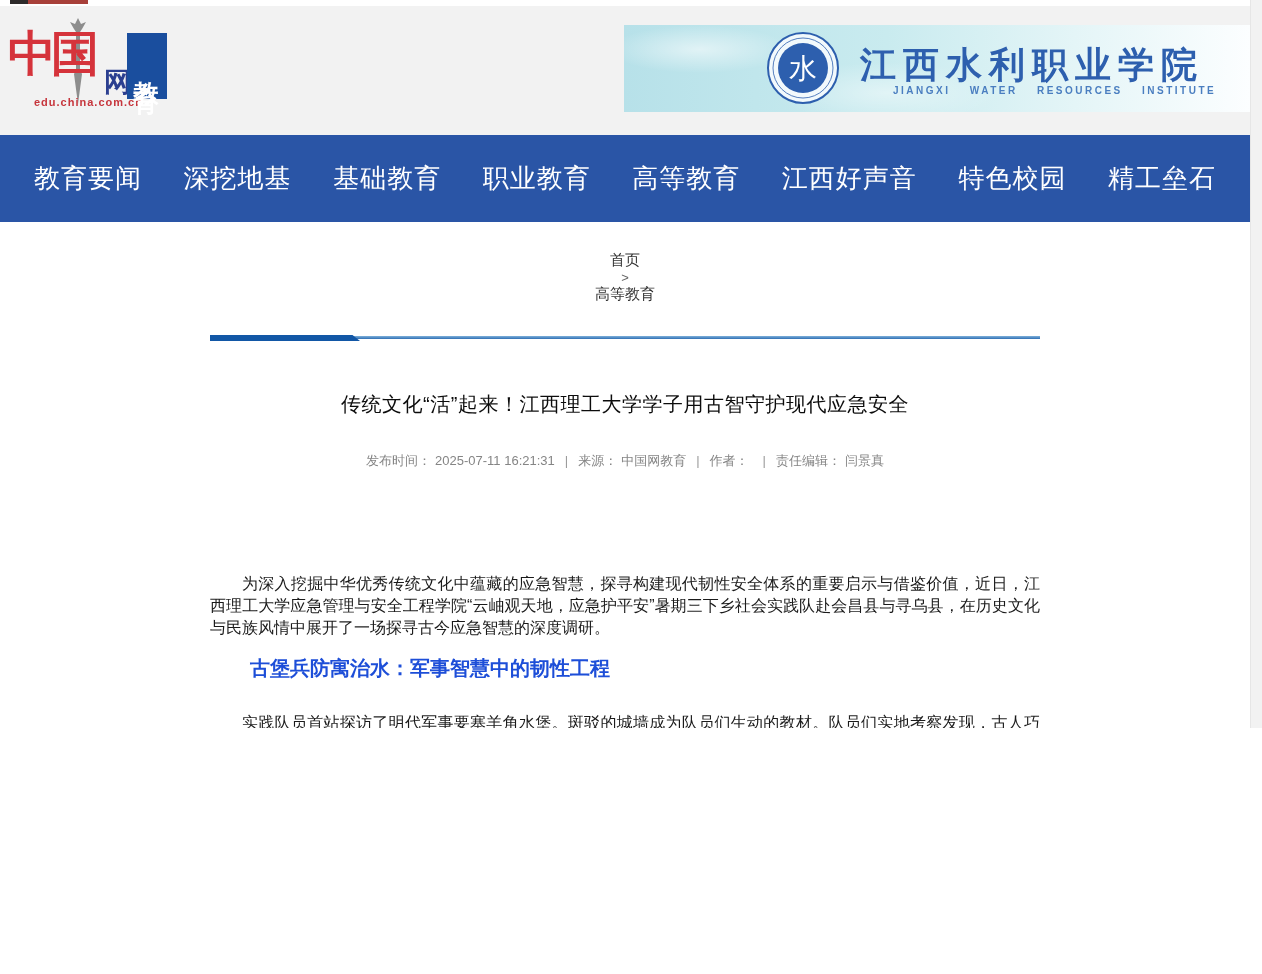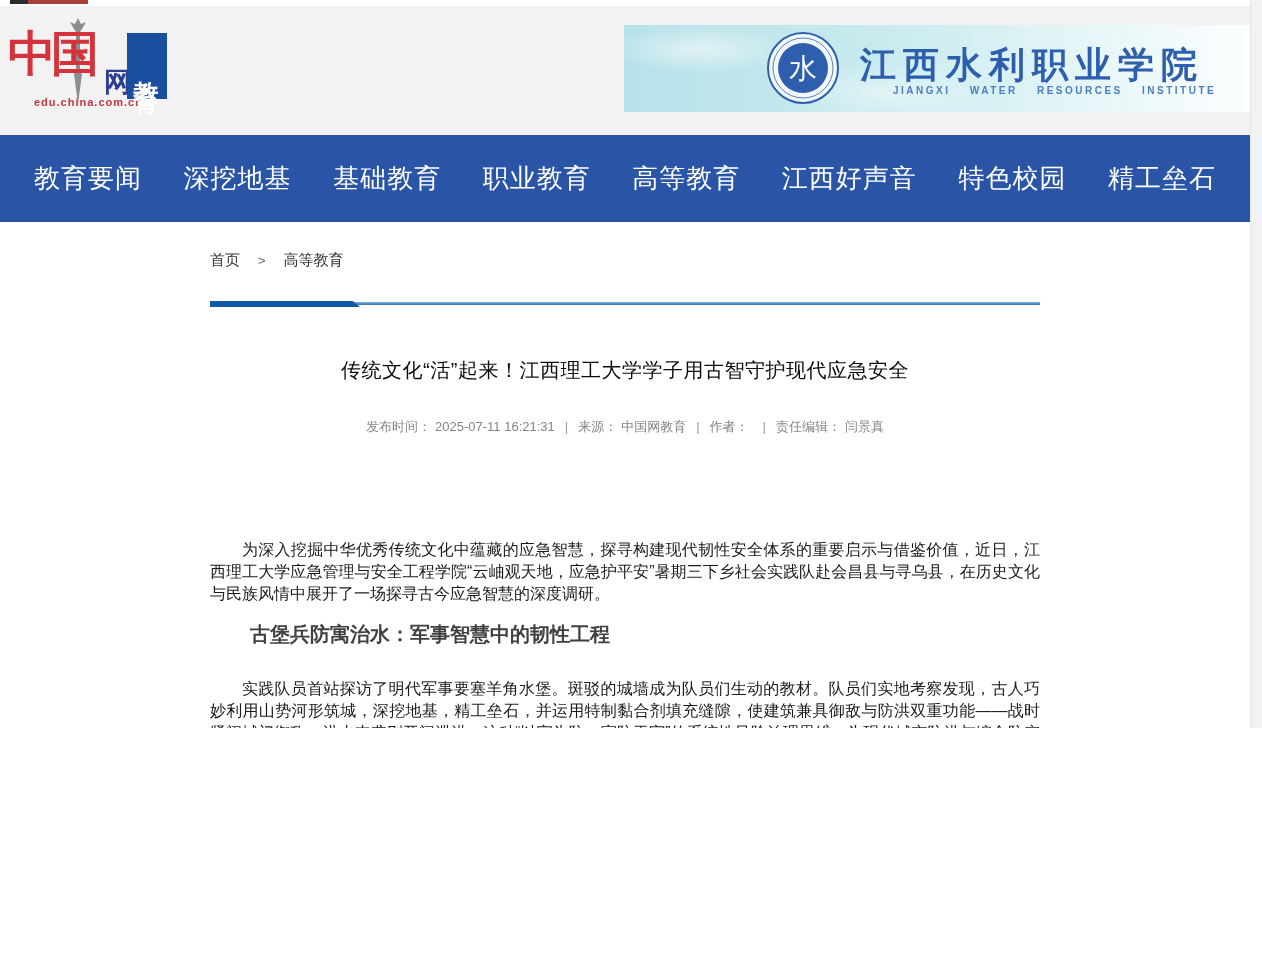--- a/index.html
+++ b/index.html
@@ -38,42 +38,42 @@
 
   
   .nav { position:absolute; left:0; top:135px; width:1250px; height:87px; background:#2a55a6; }
   .nav ul { list-style:none; display:flex; justify-content:space-between; align-items:center;
     height:100%; padding:0 34px; }
   .nav li { color:#ffffff; font-size:26px; font-weight:500; letter-spacing:1px; cursor:pointer; white-space:nowrap; }
 
   
   .main { position:absolute; left:210px; top:222px; width:830px; display:flow-root; }
 
-  .breadcrumb { margin-top:29px; font-size:15px; color:#333; display:flex; align-items:center; }
+  .breadcrumb { margin-top:29px; font-size:15px; color:#333; display:flex; align-items:center;flex-direction:column; }
   .breadcrumb .home { color:#333; cursor:pointer; }
   .breadcrumb .sep { margin:0 18px; color:#666; font-size:13px; }
   .breadcrumb .cur { color:#333; cursor:pointer; }
 
   .divider { position:relative; margin-top:31px; height:6px; }
   .divider .thin { position:absolute; left:0; right:0; top:1px; height:3px;
     background:linear-gradient(#7fb0da,#2f6fb4); }
   .divider .thick { position:absolute; left:0; top:0; width:150px; height:6px; background:#1257a6;
     clip-path:polygon(0 0, 95% 0, 100% 100%, 0 100%); }
 
   .title { margin-top:42px; font-size:20px; line-height:43px; font-weight:400; color:#0c0c0c;
     text-align:center; letter-spacing:0.5px; }
 
   .meta { margin-top:26px; text-align:center; font-size:13px; color:#858585; }
   .meta span { margin:0 2px; }
   .meta .pipe { margin:0 8px; color:#9a9a9a; }
 
   .article { margin-top:103px; color:#1a1a1a; }
   .article p { font-size:16px; line-height:22px; text-align:justify; text-indent:2em; }
   .article .subhead { margin-top:15px; font-size:20px; line-height:28px; font-weight:700;
-    text-indent:2em; color:#404040; }
+    text-indent:2em; color:#1d4ed8; }
   .article .p2 { margin-top:30px; }
 
   
   .scrollbar { position:absolute; right:0; top:0; width:12px; height:974px; background:#f2f2f2;
     border-left:1px solid #e6e6e6; }
 </style>
 </head>
 <body>
 
 <div class="screen">

